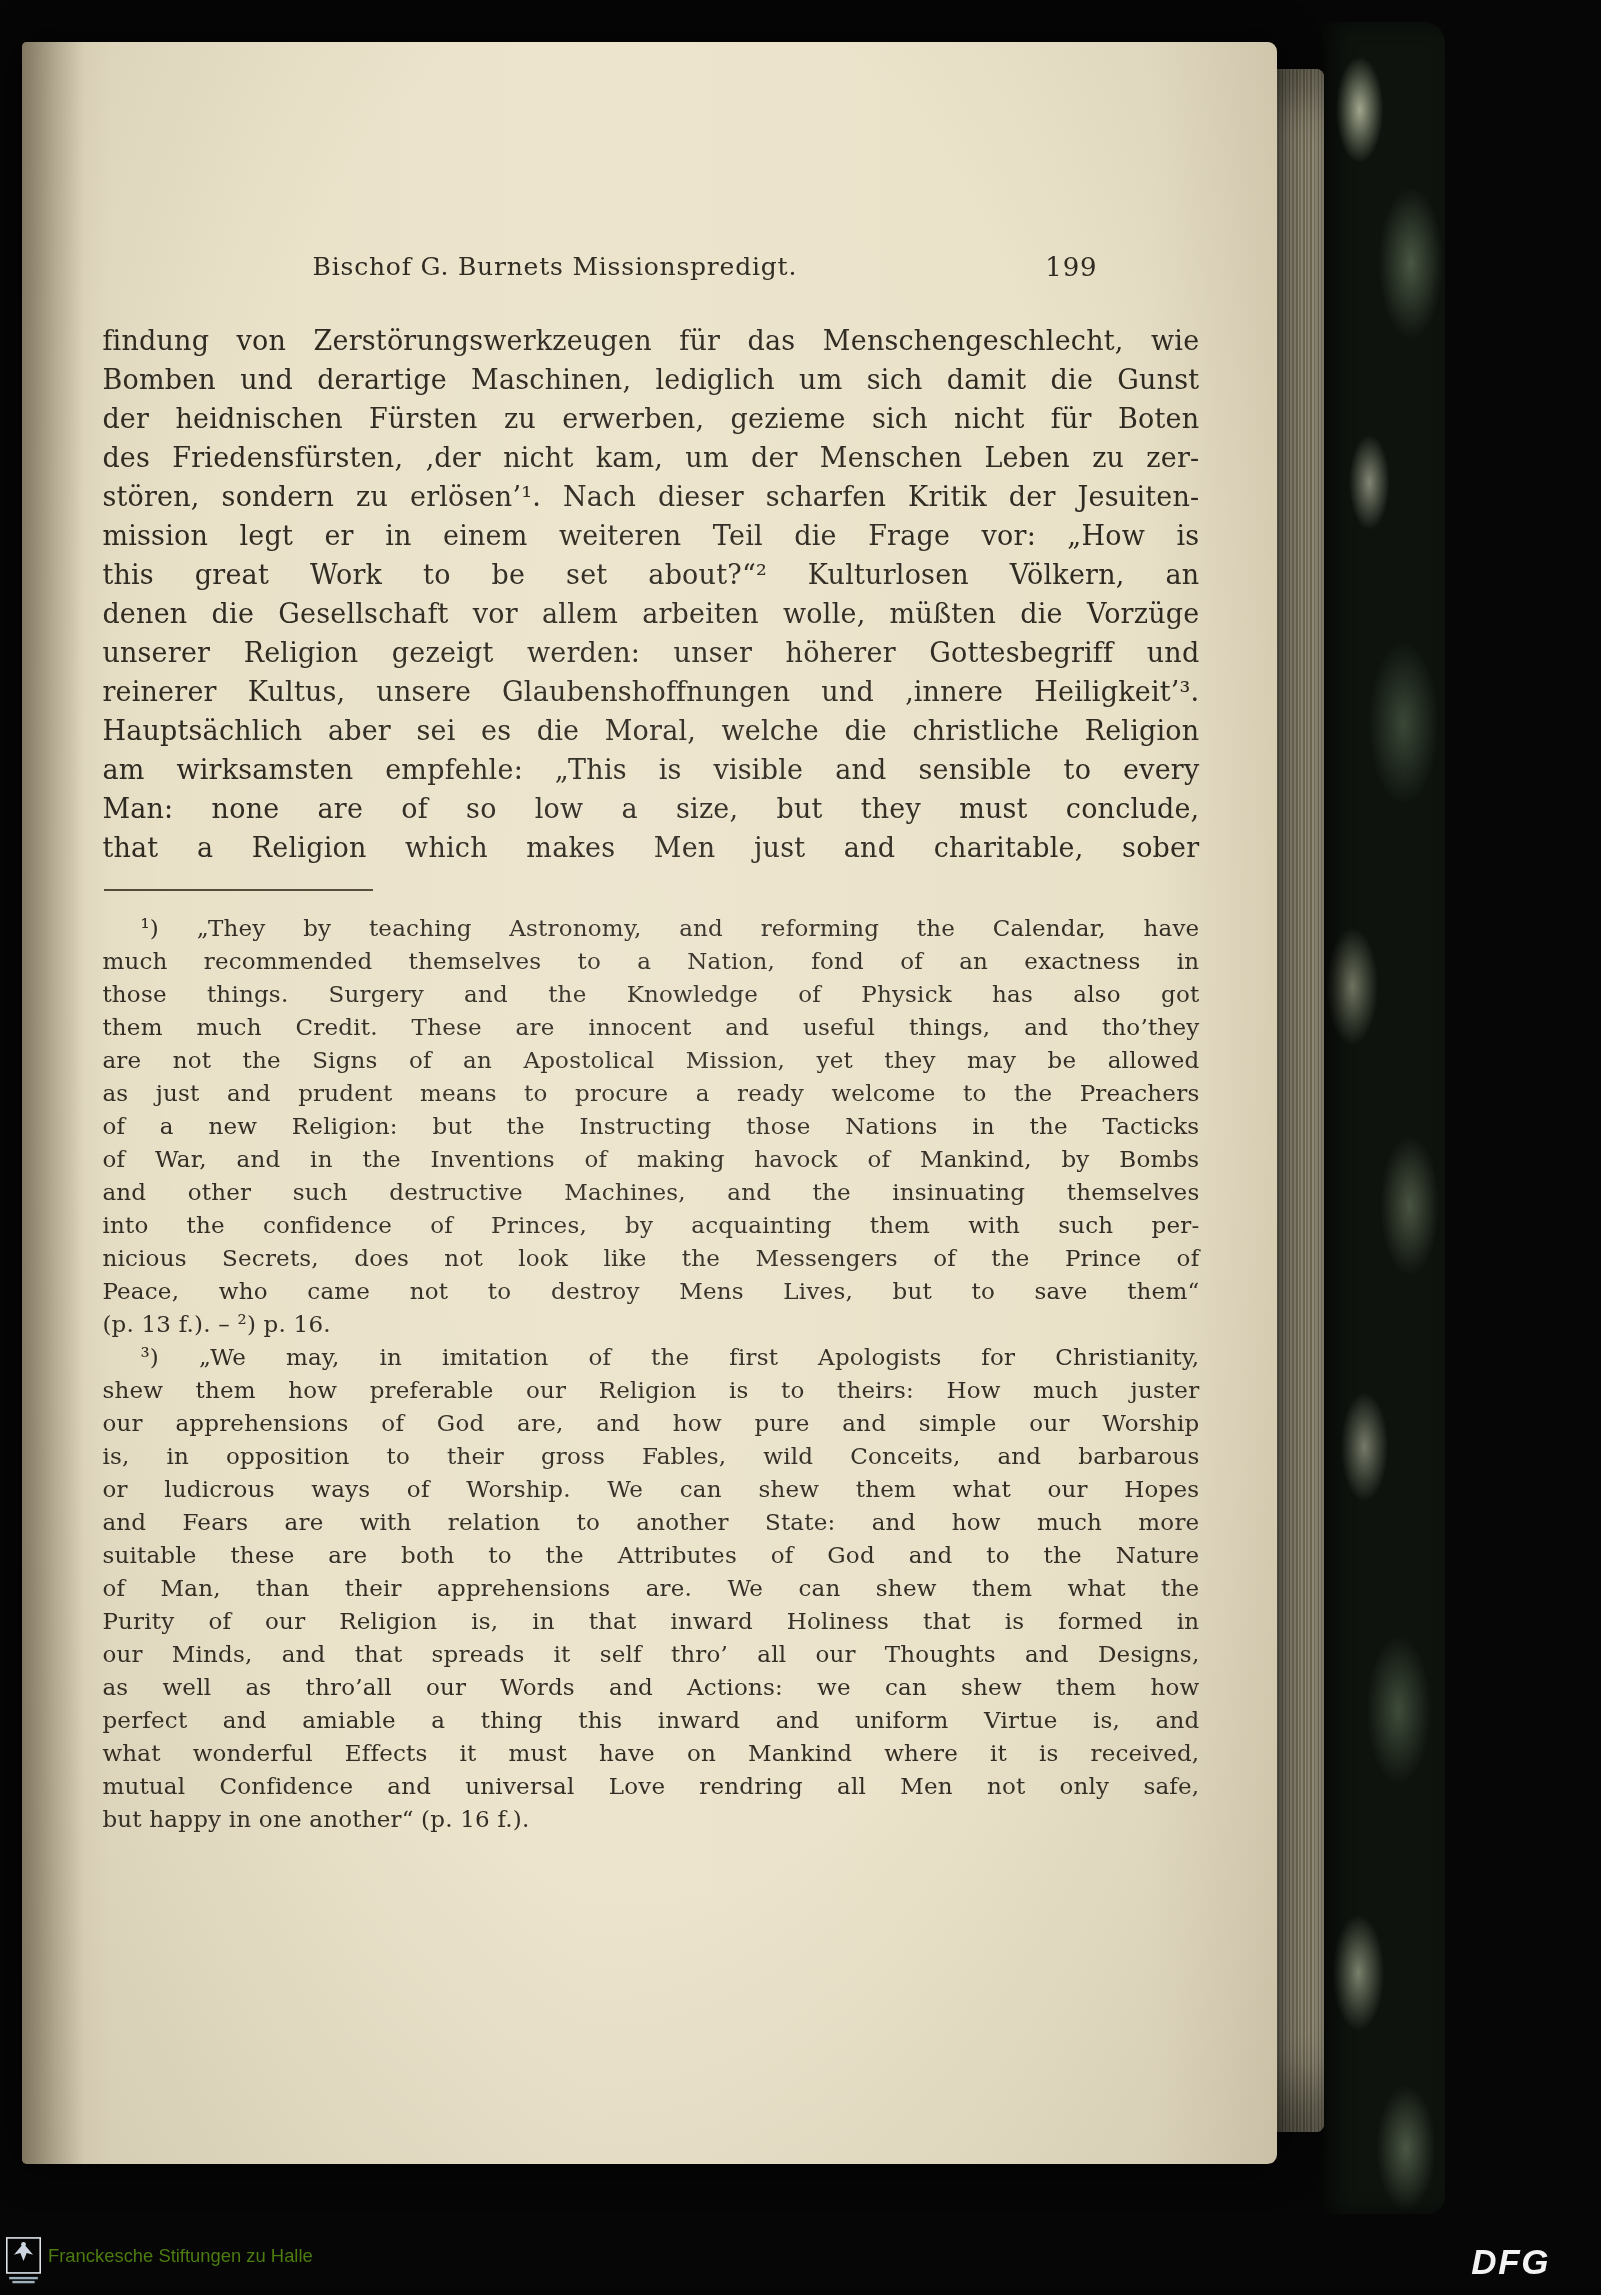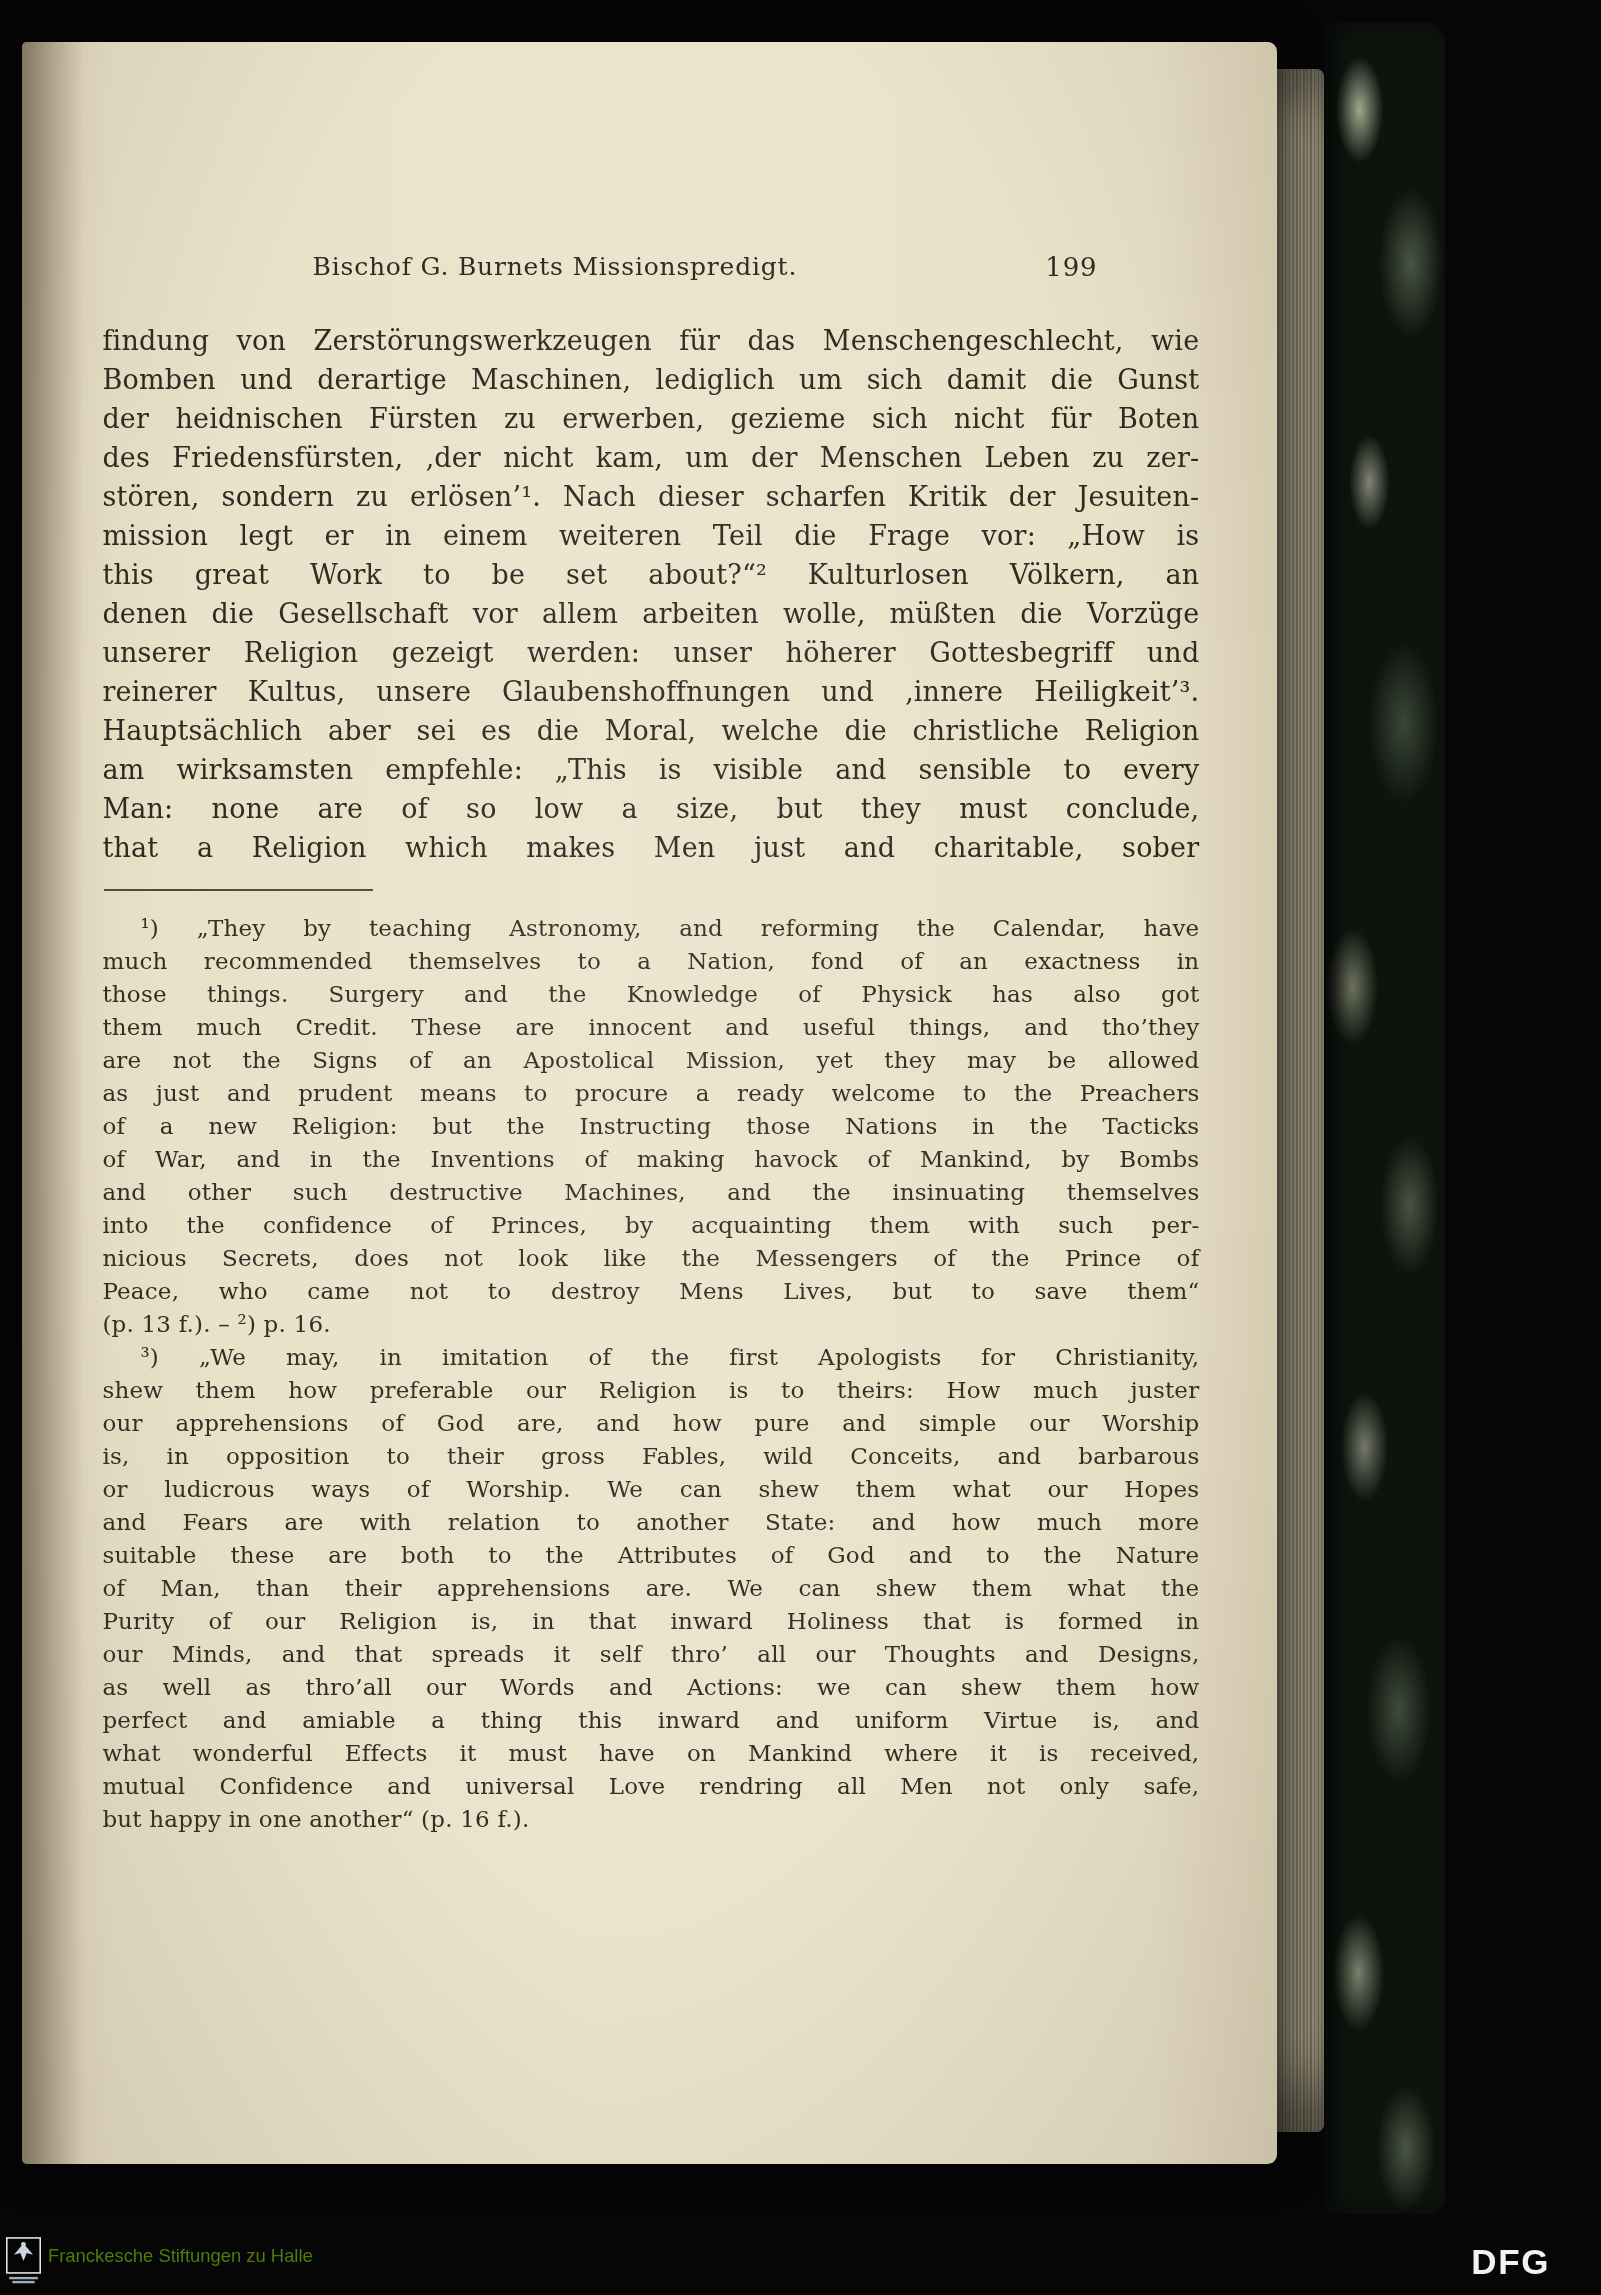--- a/index.html
+++ b/index.html
@@ -87,21 +87,21 @@
 
   
   .footer-bar { position:absolute; left:0; bottom:0; width:100%; height:74px; }
   .franckesche-logo { position:absolute; left:6.4px; bottom:9.6px; width:35px; height:48px; }
   .archive-label {
     position:absolute; left:48px; bottom:28px;
     font-family:"Liberation Sans", sans-serif; font-size:18.4px; color:#4d7c0f;text-align:right;
   }
   .dfg-logo {
     position:absolute; right:51px; bottom:13px;
-    font-family:"Liberation Sans", sans-serif; font-weight:bold; 
+    font-family:"Liberation Sans", sans-serif; font-weight:bold; font-style:italic;
     font-size:35px; letter-spacing:1.6px; color:#f2f2f2;
   }
 </style>
 </head>
 <body>
 
 <div class="scan">
 
   <div class="marble"></div>
 

